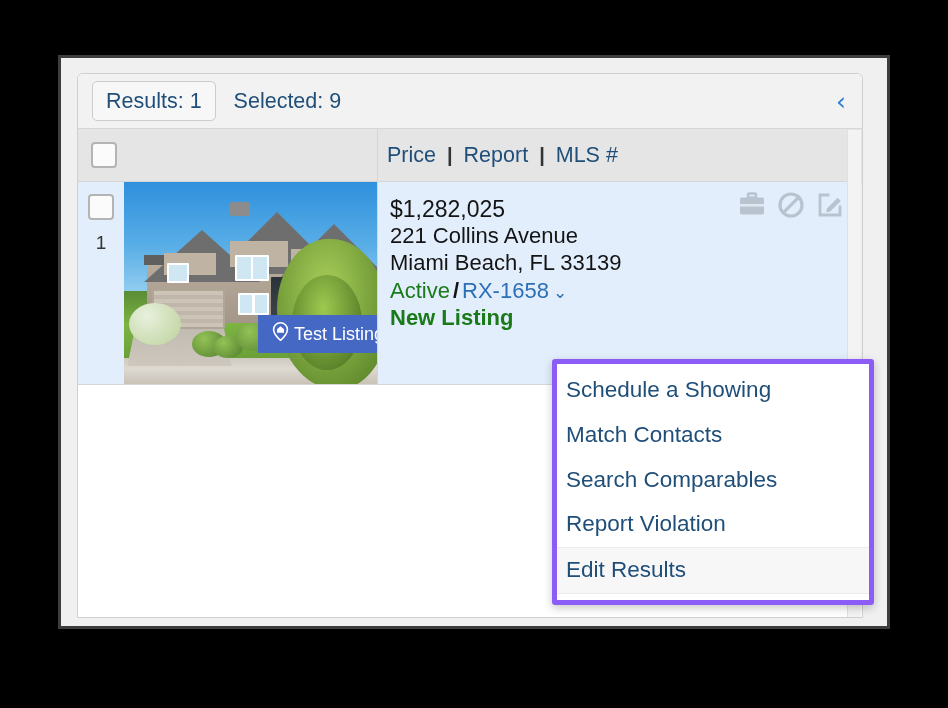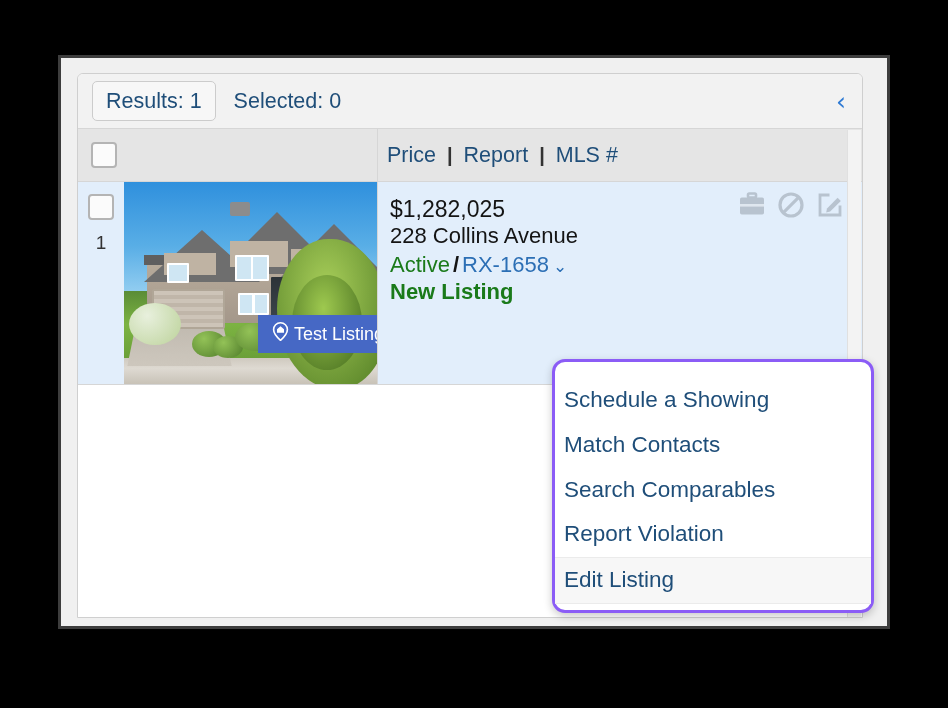--- a/index.html
+++ b/index.html
@@ -331,24 +331,24 @@
     background: #f3f3f3;
     border-left: 1px solid #e0e0e0;
   }
 
   
   #context-menu {
     position: absolute;
     left: 491px; top: 301px;
     width: 322px;
     background: #ffffff;
-    border: 3px solid #8b5cf6;
-    border-radius: 13px;
+    border: 5px solid #8b5cf6;
+    border-radius: 3px;
     box-shadow: 0 3px 9px rgba(0,0,0,0.22);
-    padding: 16px 0 6px 0;
+    padding: 4px 0 6px 0;
     z-index: 40;
   }
   .ctx-item {
     display: block;
     padding: 10px 0 10px 9px;
     color: #1f4e79;
     font-size: 22.5px;
     line-height: 1.1;
     cursor: pointer;
     white-space: nowrap;
@@ -361,21 +361,21 @@
 </style>
 </head>
 <body>
 
 <div id="app-frame">
 
   <div id="results-panel">
 
     <div id="results-toolbar">
       <span id="results-count-btn">Results: 1</span>
-      <span id="selected-count-label">Selected: 0</span>
+      <span id="selected-count-label">Selected: 9</span>
       <span id="collapse-panel-btn">‹</span>
     </div>
 
     <div id="column-header-row">
       <div id="header-select-cell">
         <span class="grid-checkbox"></span>
       </div>
       <div id="header-fields-cell">
         <span class="col-link">Price</span>
         <span class="col-sep">|</span>
@@ -432,21 +432,22 @@
                 <path d="M8.5 4.3 L12 7.3 L12 10.7 L5 10.7 L5 7.3 Z" fill="#ffffff"></path>
               </svg>
             </span>
             <span>Test Listing</span>
           </div>
         </div>
       </div>
 
       <div id="row-detail-cell">
         <div id="listing-price">$1,282,025</div>
-        <div class="addr-line">228 Collins Avenue</div>
+        <div class="addr-line">221 Collins Avenue</div>
+        <div class="addr-line">Miami Beach, FL 33139</div>
         <div id="status-line">
           <span id="listing-status">Active</span><span class="slash-sep">/</span><span id="listing-mls">RX-1658</span><span id="mls-caret">⌄</span>
         </div>
         <div id="new-listing-flag">New Listing</div>
 
         <div id="row-action-icons">
           <span>
             <svg width="30" height="30" viewBox="0 0 30 30">
               <rect x="11" y="3.5" width="8" height="4" rx="1.2" fill="none" stroke="#b8c3cf" stroke-width="2.6"></rect>
               <rect x="3" y="7.5" width="24" height="17" rx="1.8" fill="#b8c3cf"></rect>
@@ -472,16 +473,16 @@
     <div id="results-empty-area"></div>
 
     <div id="panel-scroll-strip"></div>
   </div>
 
   <div id="context-menu">
     <span class="ctx-item">Schedule a Showing</span>
     <span class="ctx-item">Match Contacts</span>
     <span class="ctx-item">Search Comparables</span>
     <span class="ctx-item">Report Violation</span>
-    <span class="ctx-item is-hovered">Edit Listing</span>
+    <span class="ctx-item is-hovered">Edit Results</span>
   </div>
 
 </div>
 
 </body></html>

